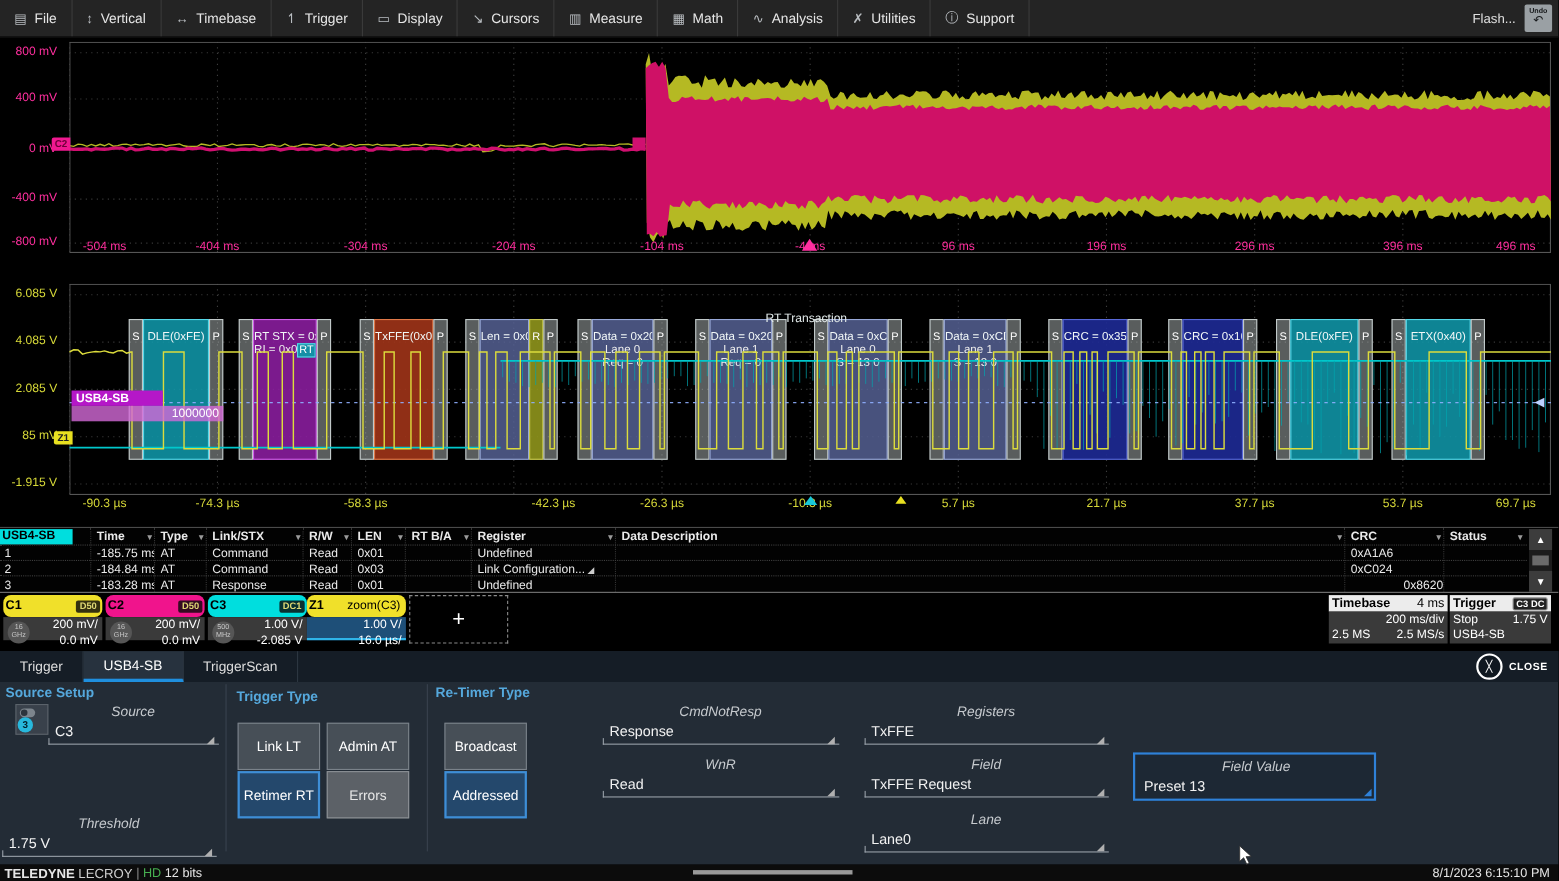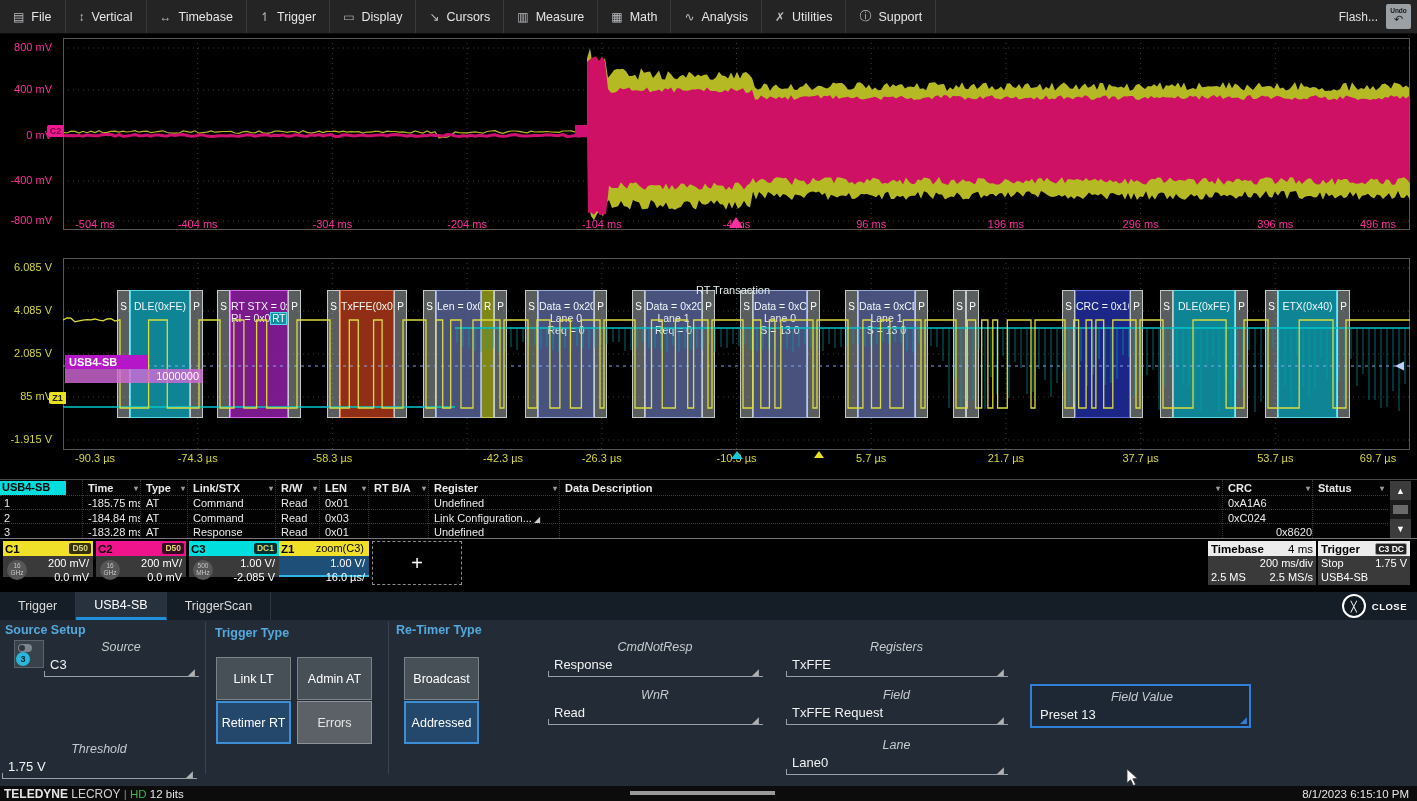--- a/index.html
+++ b/index.html
@@ -50,22 +50,22 @@
   .tline-h{position:absolute;left:0;width:1388px;border-top:1px dotted #3f3f3f;}
   .tline-v{position:absolute;top:0;height:58px;border-left:1px dotted #343434;}
   .corner{position:absolute;left:0;top:1px;width:64px;height:14px;background:#00dede;color:#000;
           font-weight:bold;font-size:11px;padding-left:2px;}
   .scrollbox{position:absolute;left:1390px;top:1px;width:21px;height:57px;background:#1c1c1c;}
   .sbtn{position:absolute;left:0;width:21px;height:19px;background:#3c3c3c;color:#fff;font-size:9px;
         display:flex;align-items:center;justify-content:center;}
   .shandle{position:absolute;left:3px;width:15px;height:9px;background:#6a6a6a;top:24px;}
   
   .desc{position:absolute;top:541px;width:90px;height:44px;}
-  .desc .hd{height:15px;display:flex;align-items:center;color:#000;font-size:11.5px;font-weight:bold;
-            padding:4px 2px;box-sizing:border-box;}
+  .desc .hd{height:20px;display:flex;align-items:center;color:#000;font-size:11.5px;font-weight:bold;
+            padding:4px 2px;box-sizing:border-box;border-radius:7px;}
   .desc .badge{margin-left:auto;background:rgba(10,10,10,.82);color:#ded874;font-size:8.5px;
                font-weight:bold;padding:0 3px;border-radius:2px;line-height:11px;}
   .desc .bd{position:relative;height:21px;background:#3a3a3a;color:#fff;font-size:11px;
             text-align:right;padding:1px 4px 0 0;box-sizing:border-box;line-height:13.5px;}
   .desc .circ{position:absolute;left:4px;top:4px;width:20px;height:20px;border-radius:50%;
               background:#565656;color:#c8c8c8;font-size:6.5px;line-height:1.05;display:flex;
               flex-direction:column;align-items:center;justify-content:center;text-align:center;}
   .desc.sel .bd{background:#1e4f78;border-bottom:2px solid #2fb4e8;}
   .addbox{position:absolute;left:372px;top:541px;width:88px;height:42px;border:1px dashed #8a8a8a;
           color:#fff;font-size:20px;display:flex;align-items:center;justify-content:center;background:#000;}
@@ -310,20 +310,23 @@
         <div class="bcol"><span>S</span></div>
         <div class="bmain bluegray">
           <div class="bhead">Data = 0xCD</div>
           <div class="bsub">Lane 1</div>
           <div class="bsub">S = 13 0</div>
         </div>
         <div class="bcol"><span>P</span></div>
       </div>
       <div class="bubble" style="left: 953px; width: 85px;">
         <div class="bcol"><span>S</span></div>
+        <div class="bmain darkblue">
+          <div class="bhead">CRC = 0x35</div>
+        </div>
         <div class="bcol"><span>P</span></div>
       </div>
       <div class="bubble" style="left: 1062px; width: 81px;">
         <div class="bcol"><span>S</span></div>
         <div class="bmain darkblue">
           <div class="bhead">CRC = 0x16</div>
         </div>
         <div class="bcol"><span>P</span></div>
       </div>
       <div class="bubble" style="left: 1160px; width: 88px;">

